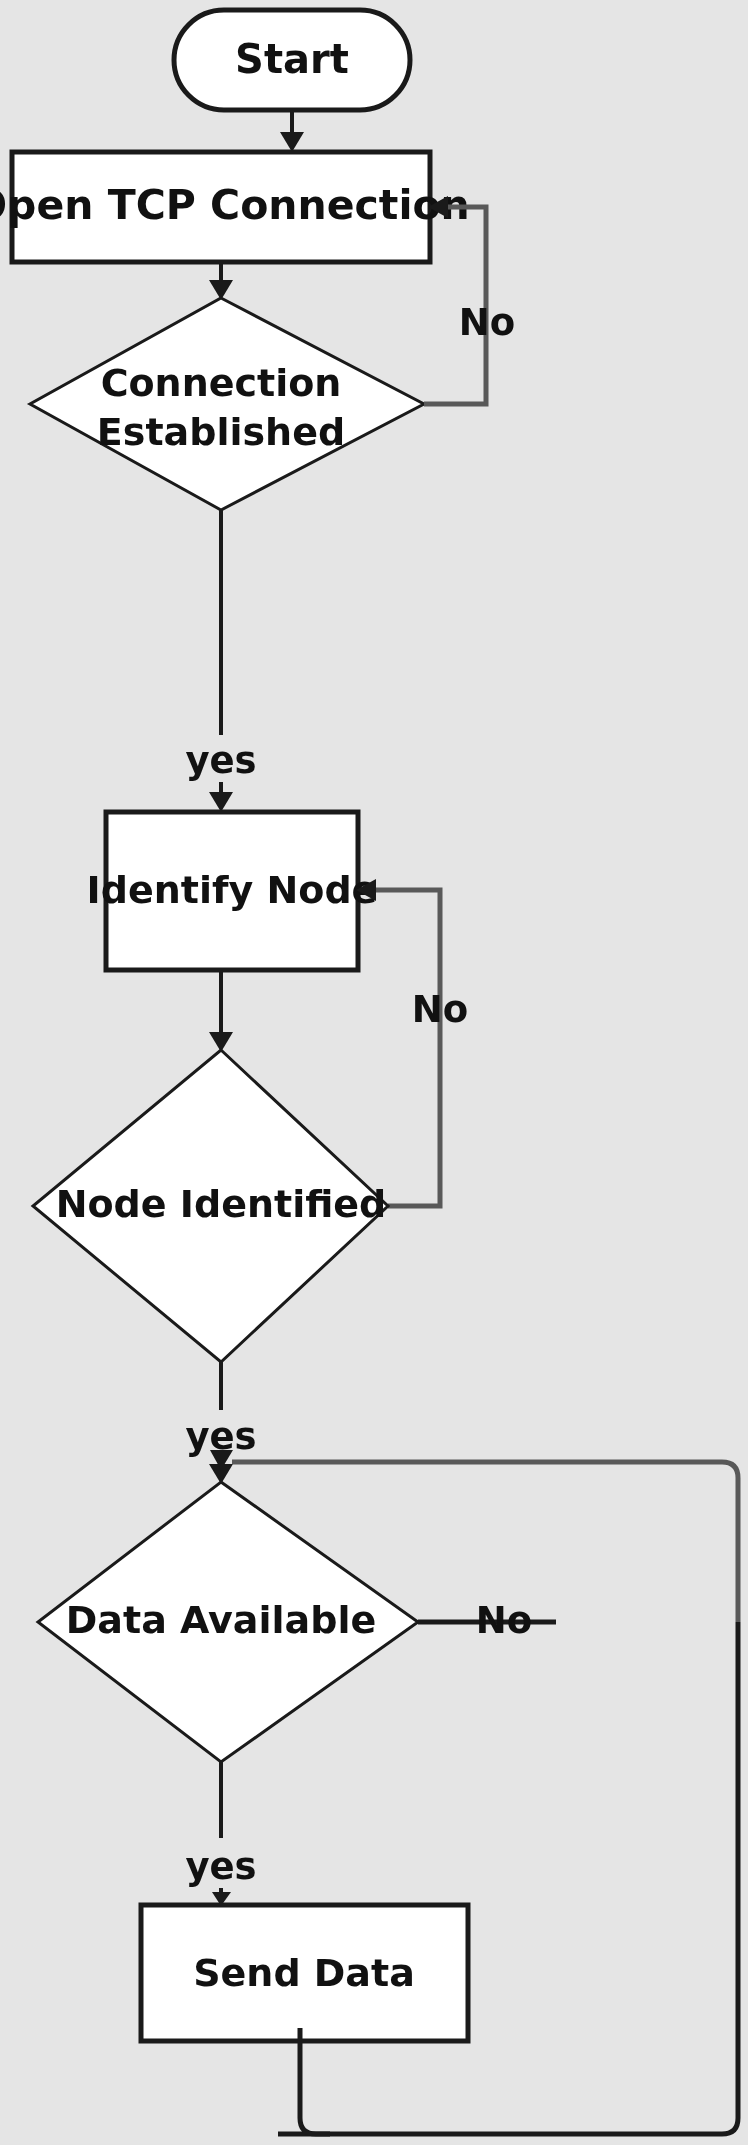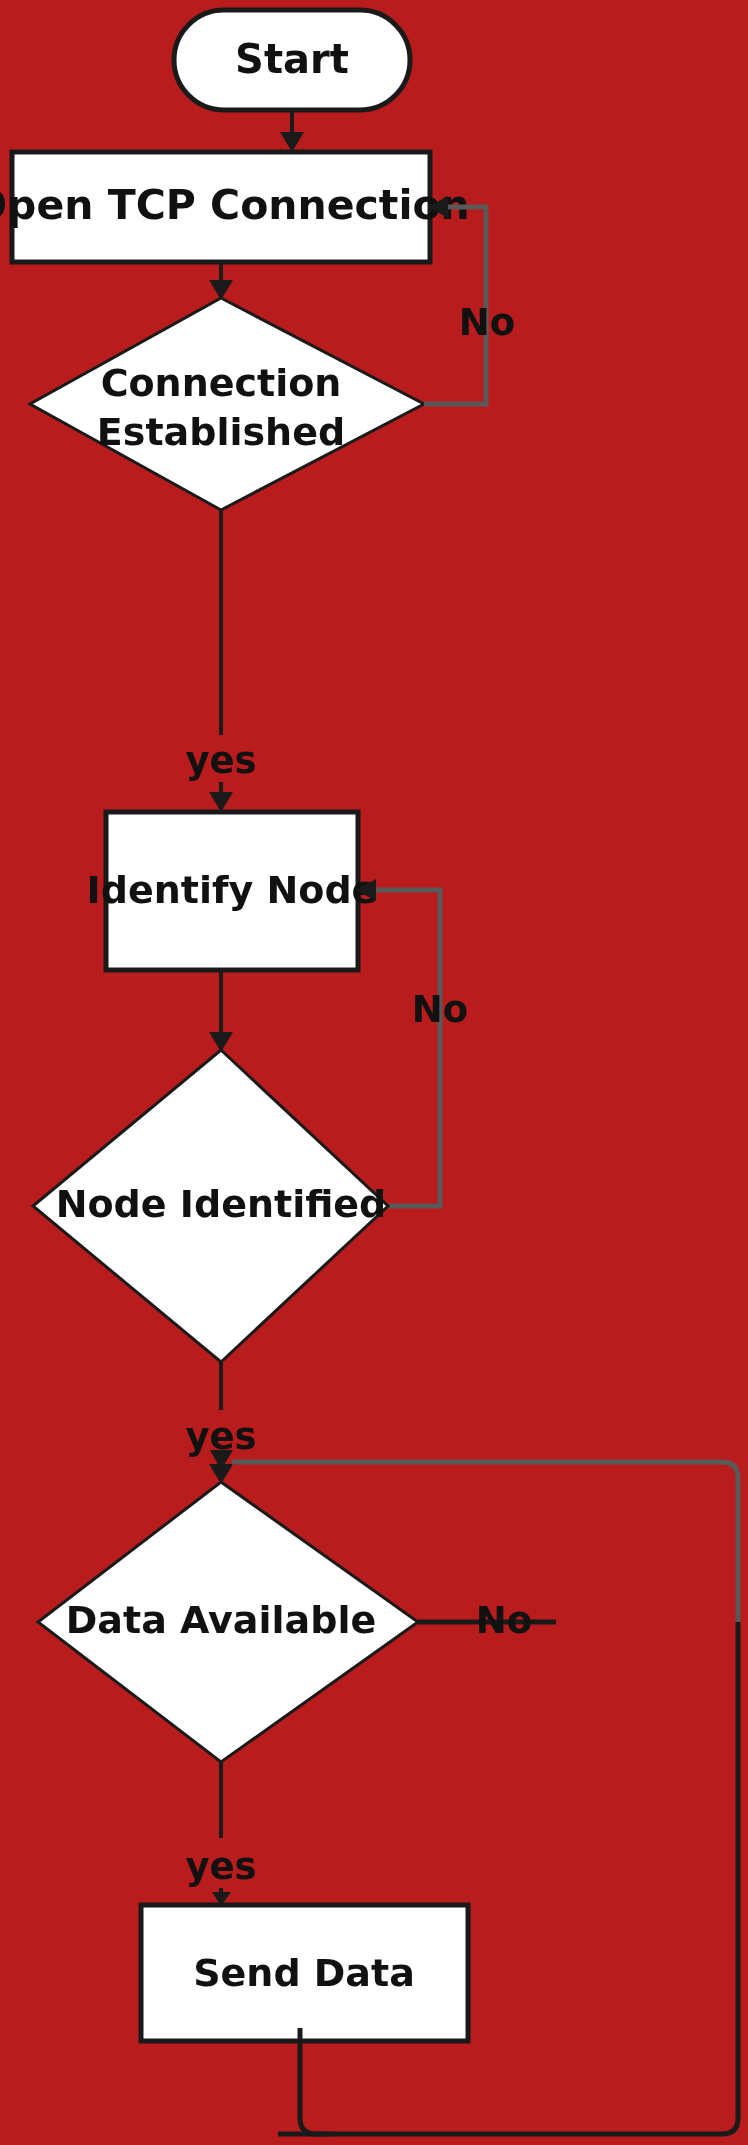--- a/index.html
+++ b/index.html
@@ -1,18 +1,18 @@
 <!DOCTYPE html>
 <html><head>
 <meta charset="utf-8">
 <style>
   html,body{margin:0;padding:0;background:#ffffff;}
   body{width:748px;height:2145px;overflow:hidden;
        font-family:"DejaVu Sans", sans-serif;}
-  #sheet{position:relative;width:748px;height:2145px;background:#b91c1c;}
+  #sheet{position:relative;width:748px;height:2145px;background:#e5e5e5;}
   svg{display:block;}
   .node-text{
     font-family:"DejaVu Sans", sans-serif;
     font-weight:bold;
     fill:#111111;
     text-anchor:middle;
     dominant-baseline:middle;
   }
   .edge-label{
     font-family:"DejaVu Sans", sans-serif;

